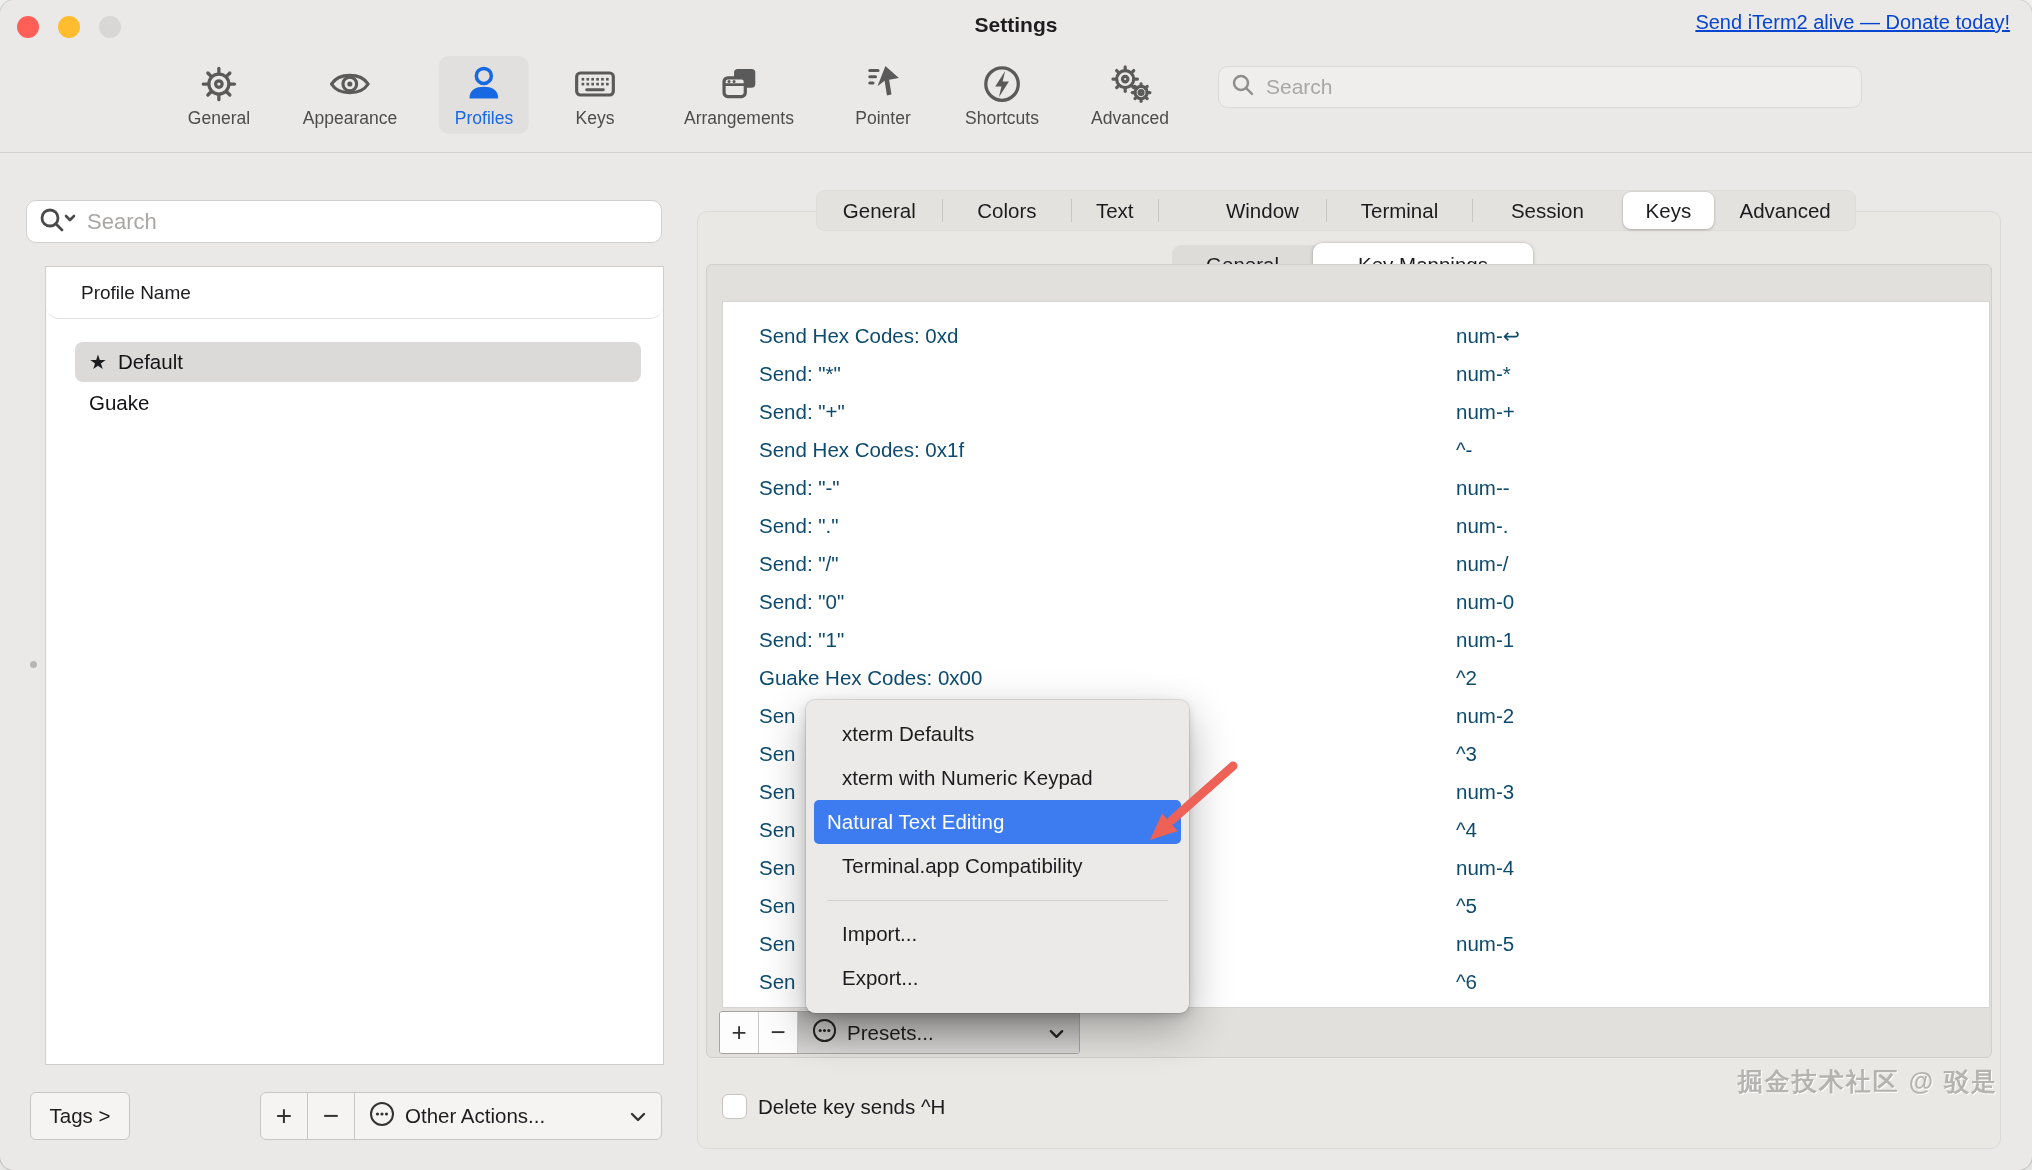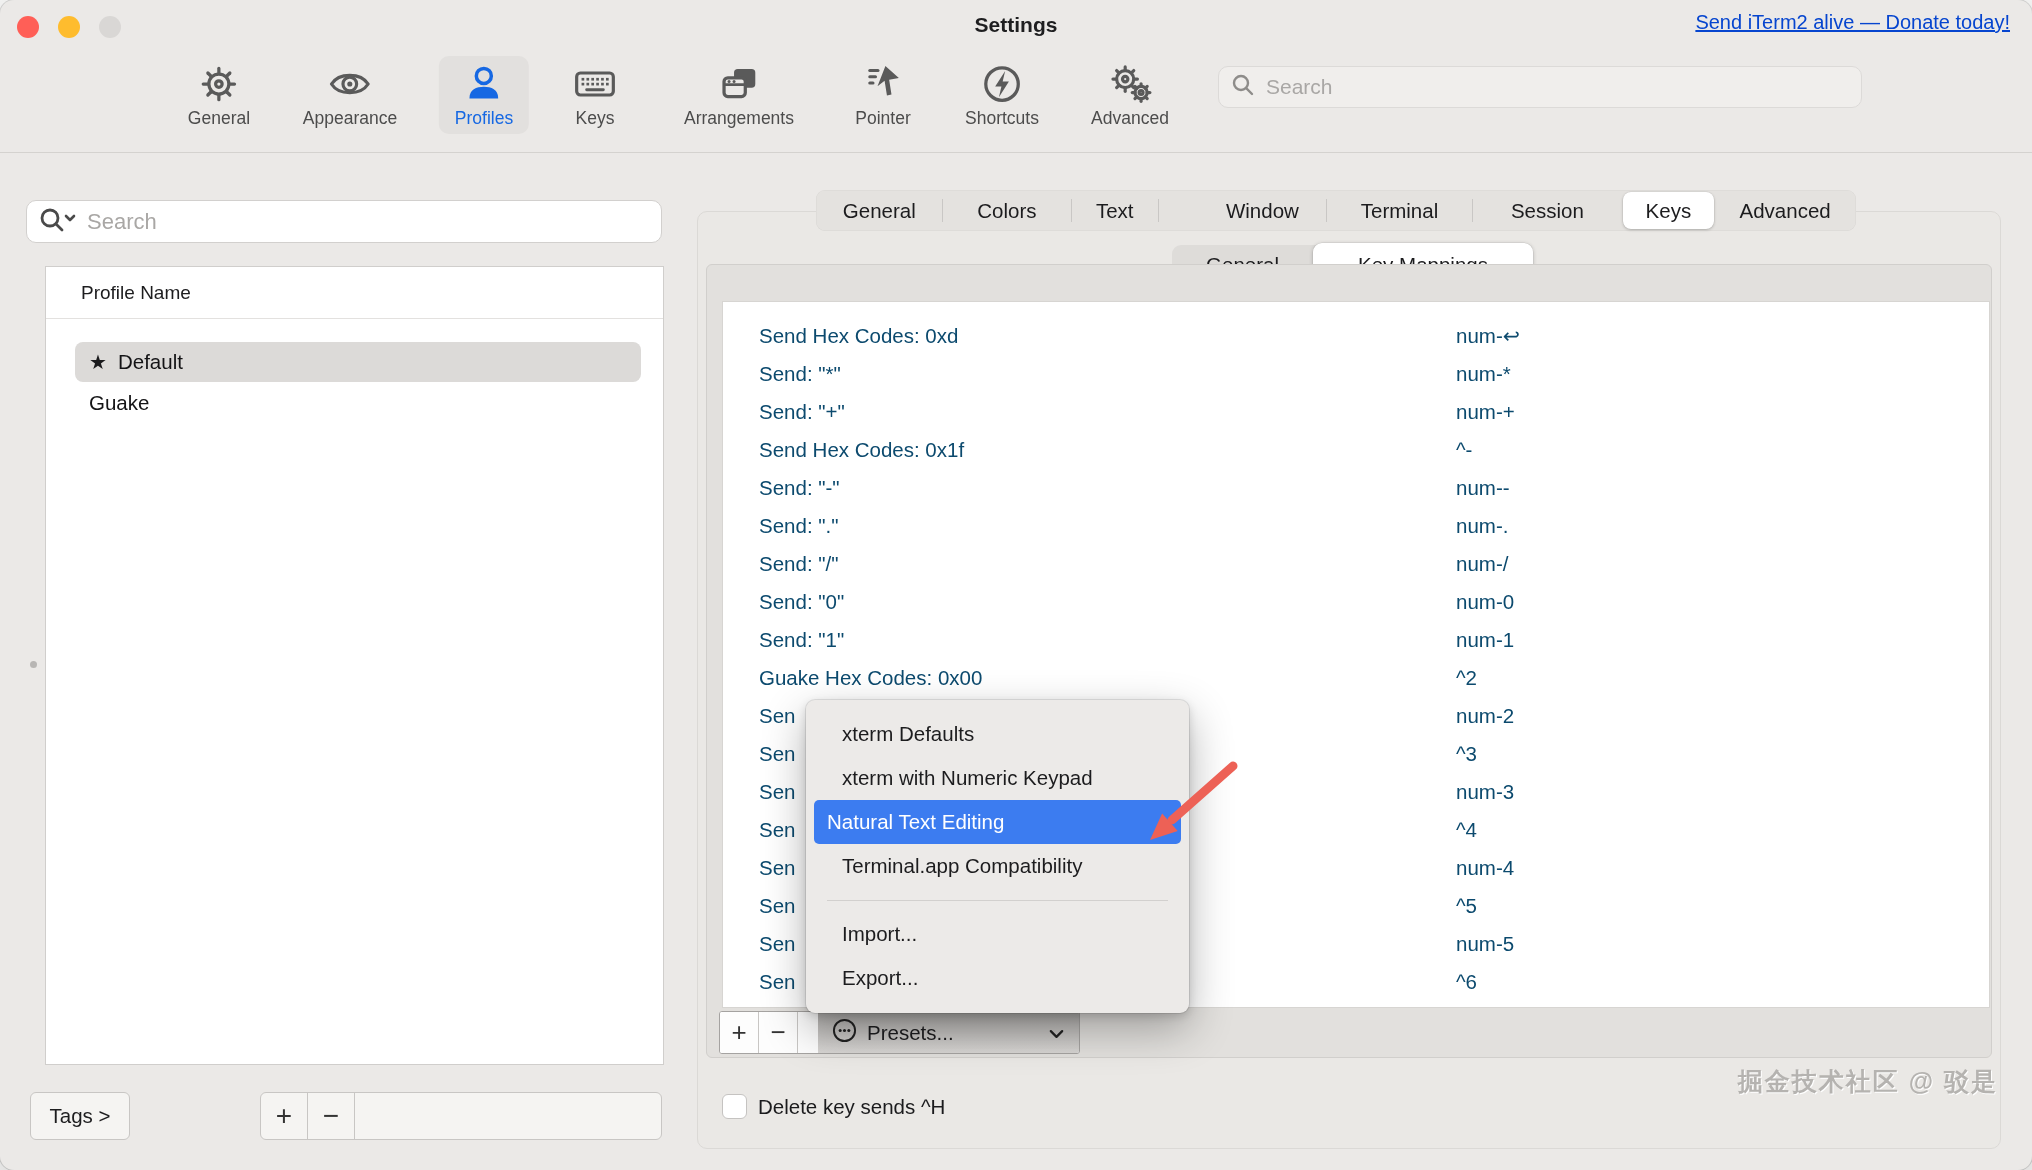--- a/index.html
+++ b/index.html
@@ -30,31 +30,31 @@
   .top-search input{flex:1;border:none;outline:none;background:transparent;font-size:21px;color:#3c3c3c;font-family:inherit;}
   .top-search input::placeholder{color:#a9a7a5;}
   .tb-divider{position:absolute;top:152px;left:0;right:0;height:1px;background:#d4d2cf;}
 
   
   .side-search{position:absolute;left:26px;top:200px;width:636px;height:43px;box-sizing:border-box;background:#fff;
                border:1px solid #d2d0ce;border-radius:10px;display:flex;align-items:center;padding:0 10px;gap:8px;}
   .side-search input{flex:1;border:none;outline:none;background:transparent;font-size:22px;color:#3c3c3c;font-family:inherit;}
   .side-search input::placeholder{color:#a9a7a5;}
   .list-box{position:absolute;left:45px;top:266px;width:619px;height:799px;box-sizing:border-box;background:#fff;border:1px solid #d0cecc;}
-  .list-header{height:51px;line-height:51px;padding-left:35px;font-size:19px;color:#1d1d1f;border-bottom:1px solid #e3e1df;}
+  .list-header{height:51px;line-height:51px;padding-left:35px;font-size:19px;color:#1d1d1f;border-bottom:1px solid #e3e1df;border-radius:13px;}
   .profile-row{position:absolute;left:29px;width:566px;height:40px;display:flex;align-items:center;padding-left:14px;
                box-sizing:border-box;font-size:20.5px;color:#141416;gap:11px;}
   .profile-row.selected{background:#dcdad8;border-radius:8px;}
   .star{font-size:20px;color:#1b1b1d;}
   .splitter-dot{position:absolute;left:30px;top:661px;width:7px;height:7px;border-radius:50%;background:#b8b6b4;}
   .tags-btn{position:absolute;left:30px;top:1092px;width:100px;height:48px;box-sizing:border-box;background:#f5f4f2;
             border:1px solid #c8c6c4;border-radius:6px;font-size:20.5px;color:#1d1d1f;display:flex;align-items:center;justify-content:center;}
   .seg-ctl{position:absolute;display:flex;box-sizing:border-box;border:1px solid #c8c6c4;border-radius:6px;background:#f5f4f2;overflow:hidden;}
   .seg-ctl .seg{display:flex;align-items:center;justify-content:center;border-right:1px solid #c8c6c4;font-size:28px;color:#333;}
-  .seg-menu{display:flex;align-items:center;gap:10px;padding:0 14px;font-size:20.5px;color:#1d1d1f;flex:1;margin-left:20px;}
+  .seg-menu{display:flex;align-items:center;gap:10px;padding:0 14px;font-size:20.5px;color:#1d1d1f;flex:1;}
   .seg-menu .chev{margin-left:auto;}
   #other-actions{left:260px;top:1092px;width:402px;height:48px;}
   #other-actions .seg{width:46px;}
 
   
   .panel{position:absolute;left:697px;top:211px;width:1304px;height:938px;box-sizing:border-box;background:#eae8e5;
          border:1px solid #dbd9d6;border-radius:10px;}
   .tabs{position:absolute;left:816px;top:190px;width:1040px;height:41px;background:#e4e2df;border-radius:9px;
         display:flex;align-items:stretch;box-shadow:inset 0 0 0 0.5px rgba(0,0,0,.05);}
   .tab{position:relative;display:flex;align-items:center;justify-content:center;font-size:20.5px;color:#1c1c1e;}
@@ -267,20 +267,32 @@
     </div>
   </div>
 
   <div class="splitter-dot"></div>
 
   <div class="tags-btn">Tags &gt;</div>
 
   <div class="seg-ctl" id="other-actions">
     <div class="seg">+</div>
     <div class="seg">−</div>
+    <div class="seg-menu">
+      <span class="circle-ellipsis"><svg width="26" height="26" viewBox="0 0 26 26">
+        <circle cx="13" cy="13" r="11" fill="none" stroke="#333" stroke-width="2"></circle>
+        <circle cx="8.5" cy="13" r="1.6" fill="#333"></circle>
+            <circle cx="13" cy="13" r="1.6" fill="#333"></circle>
+            <circle cx="17.5" cy="13" r="1.6" fill="#333"></circle>
+          </svg></span>
+      <span>Other Actions...</span>
+      <span class="chev"><svg width="18" height="12" viewBox="0 0 18 12">
+        <path d="M3 3 l6 6 l6 -6" fill="none" stroke="#333" stroke-width="2.4" stroke-linecap="round" stroke-linejoin="round"></path>
+          </svg></span>
+    </div>
   </div>
 
   <div class="panel"></div>
 
   <div class="tabs">
     <div class="tab" style="width:134px;">
         <span>General</span>
       </div>
     <div class="tab" style="width:136px;">
         <span class="sep"></span>

